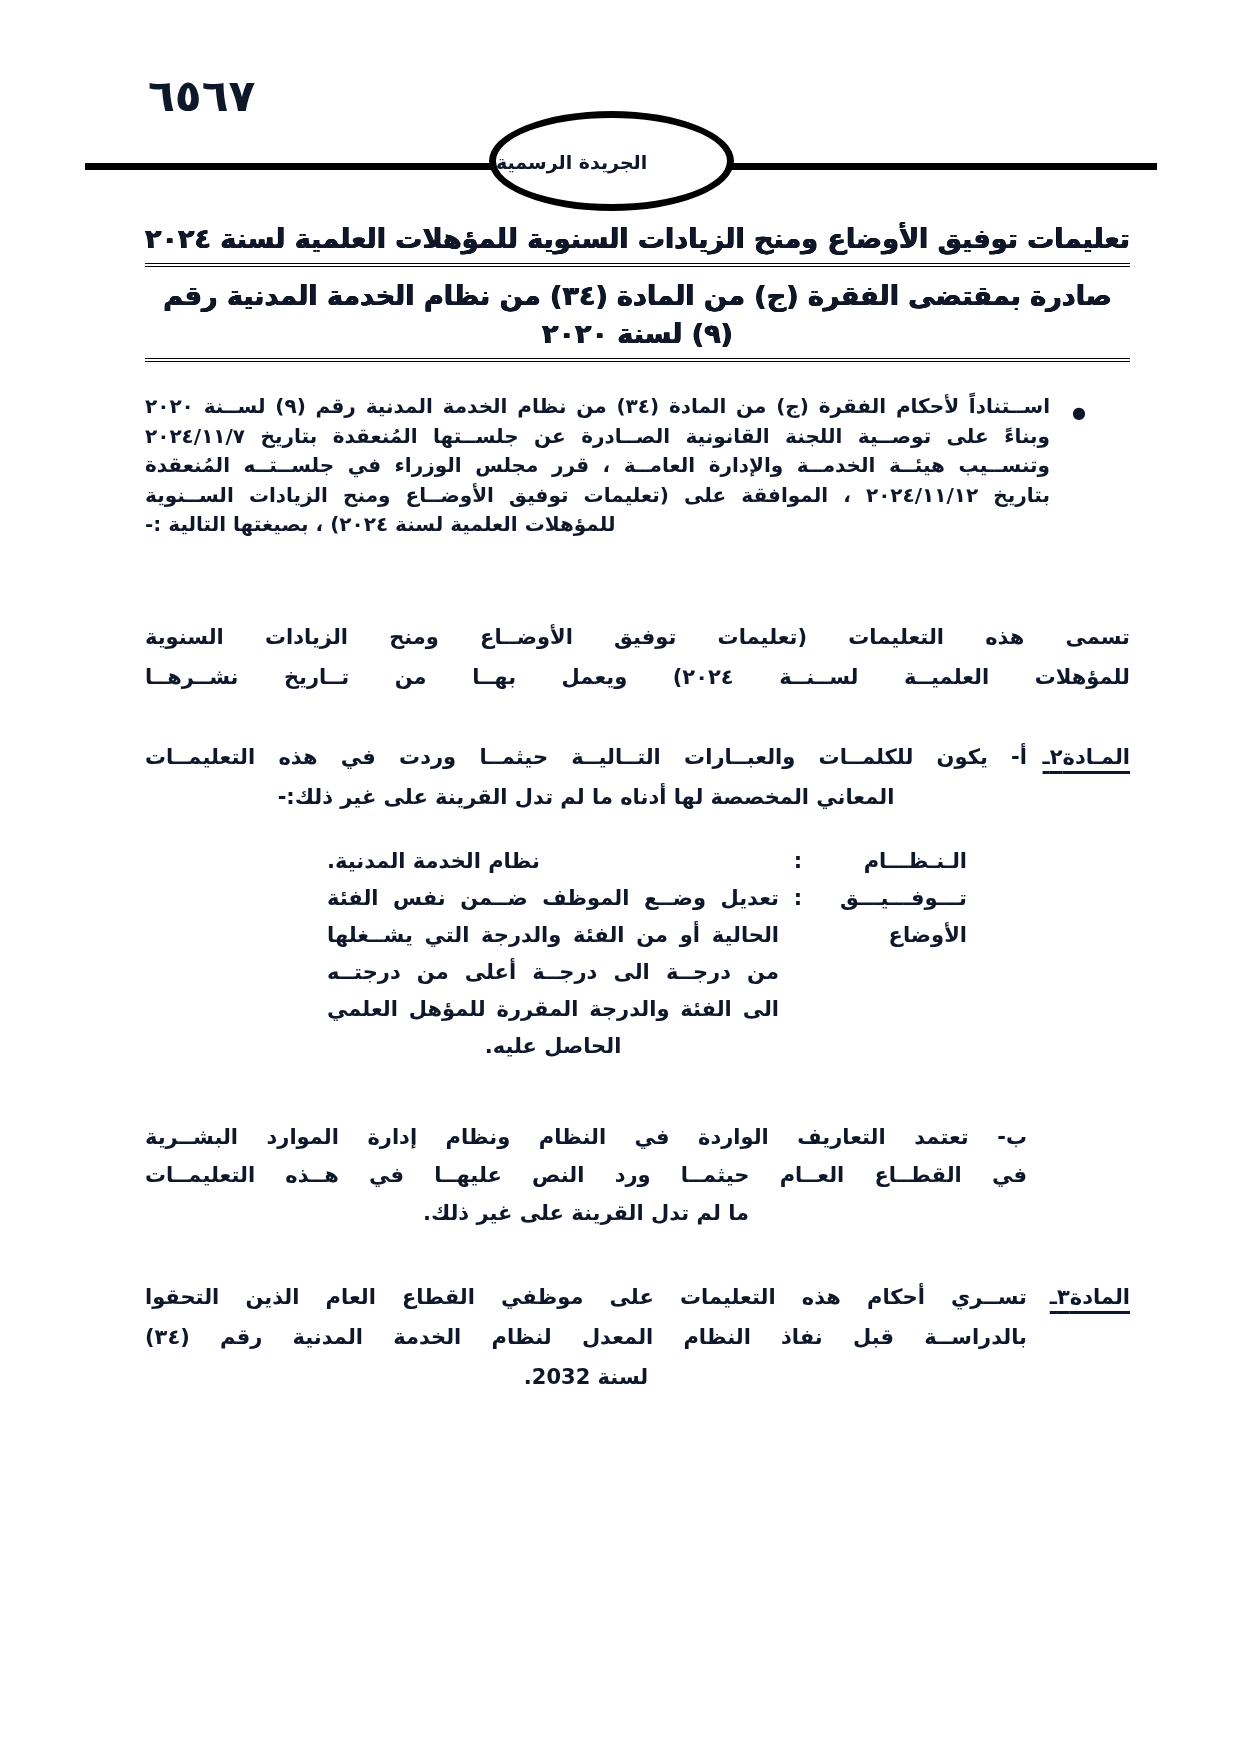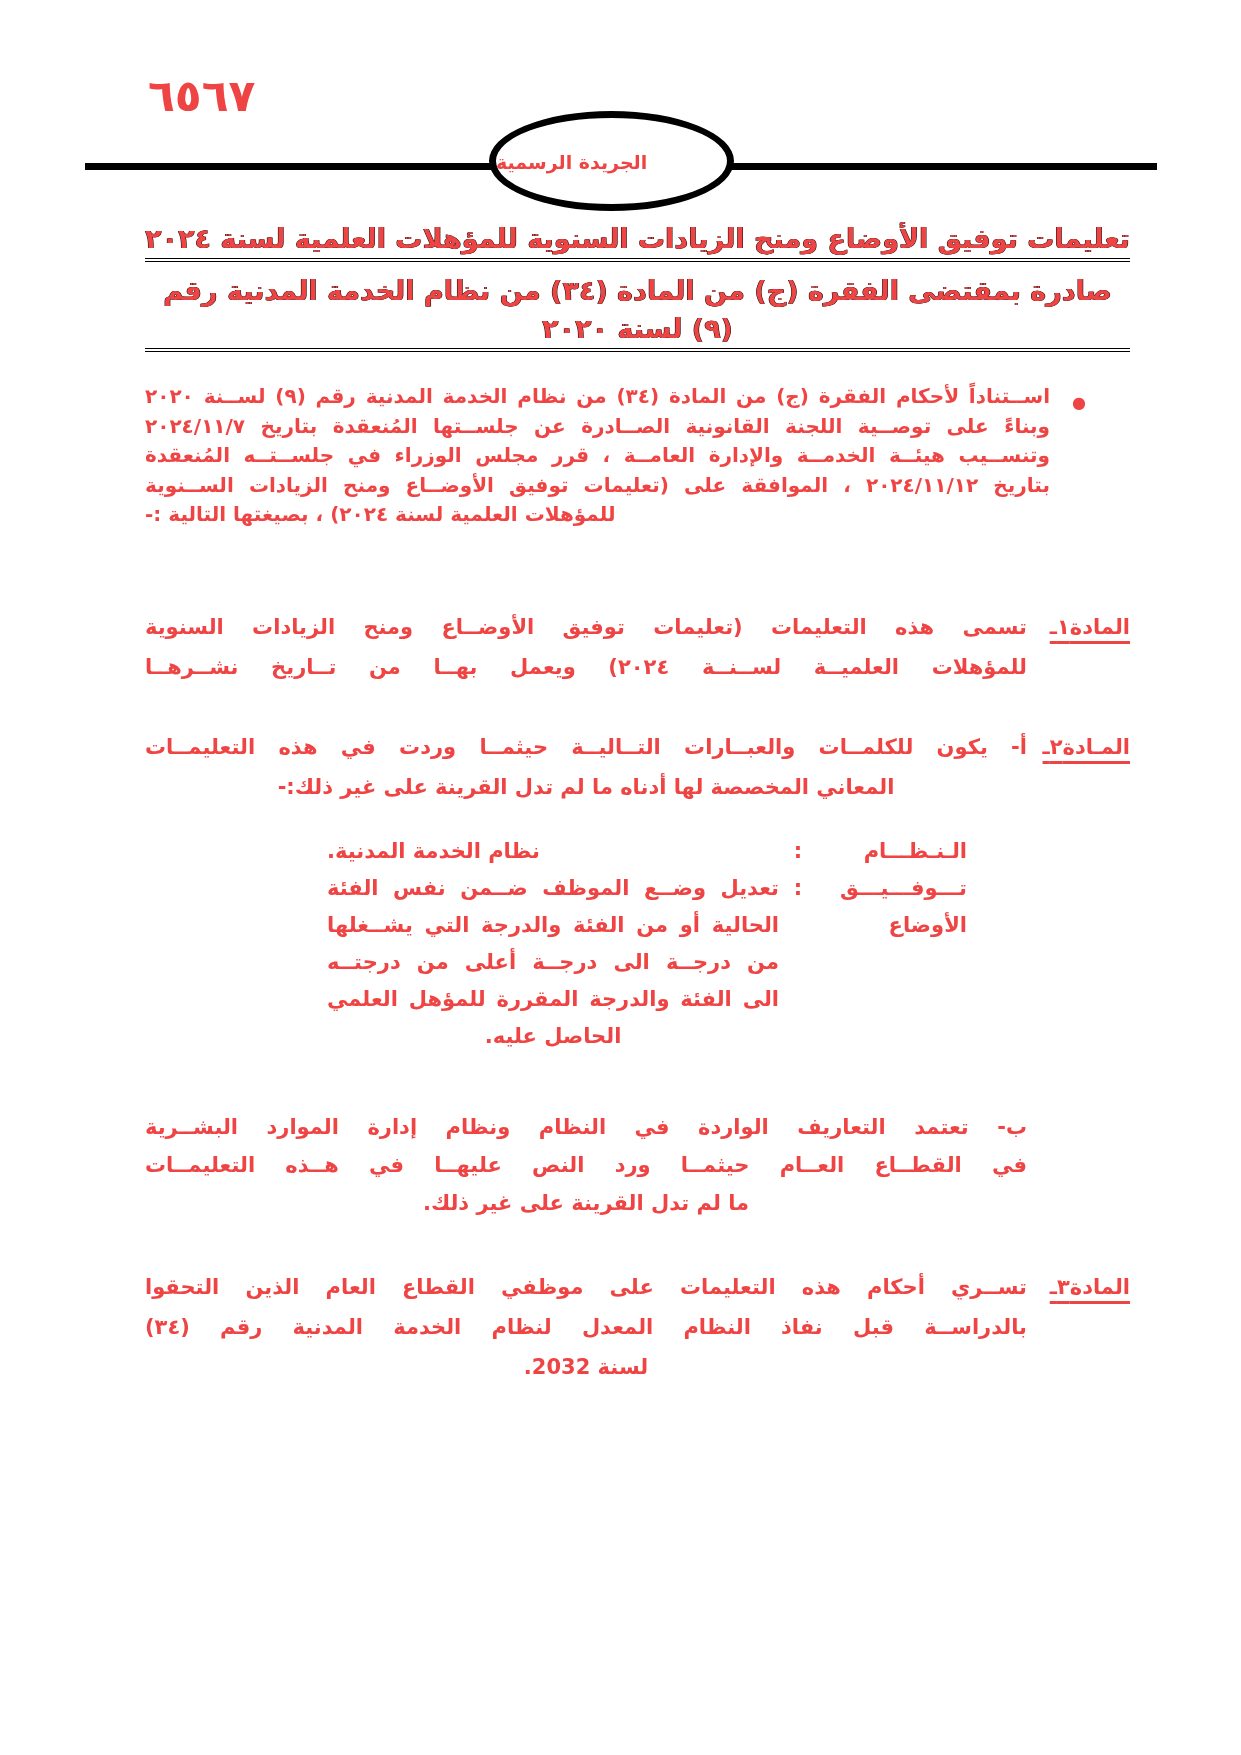--- a/index.html
+++ b/index.html
@@ -3,21 +3,21 @@
 <meta charset="utf-8">
 <style>
   html, body { margin: 0; padding: 0; background: #ffffff; }
   * { box-sizing: border-box; }
 
   .page {
     position: relative;
     width: 1241px;
     height: 1755px;
     background: #ffffff;
-    color: #ef4444;
+    color: #0f172a;
     direction: rtl;
     font-family: "DejaVu Sans", sans-serif;
     font-weight: bold;
     overflow: hidden;
   }
 
   
   .page-number {
     position: absolute;
     left: 148px;
@@ -64,20 +64,21 @@
   }
 
   
   .title-block { text-align: center; }
   .title-line { margin-bottom: 10px; }
   .title-line span {
     display: inline-block;
     font-size: 27px;
     line-height: 38px;
     font-weight: 900;
+    padding-bottom: 5px;
     border-bottom: 4px double #000;
     text-shadow: 0.5px 0 0 #000, -0.5px 0 0 #000;
   }
 
   
   .preamble {
     display: flex;
     margin-top: 30px;
     font-size: 20px;
     line-height: 29.5px;
@@ -157,23 +158,20 @@
       <div class="preamble-body">
         <div class="jline">اســتناداً لأحكام الفقرة (ج) من المادة (٣٤) من نظام الخدمة المدنية رقم (٩) لســنة ٢٠٢٠</div>
         <div class="jline">وبناءً على توصــية اللجنة القانونية الصــادرة عن جلســتها المُنعقدة بتاريخ ٢٠٢٤/١١/٧</div>
         <div class="jline">وتنســيب هيئــة الخدمــة والإدارة العامــة ، قرر مجلس الوزراء في جلســتــه المُنعقدة</div>
         <div class="jline">بتاريخ ٢٠٢٤/١١/١٢ ، الموافقة على (تعليمات توفيق الأوضــاع ومنح الزيادات الســنوية</div>
         <div class="line-right">للمؤهلات العلمية لسنة ٢٠٢٤) ، بصيغتها التالية :-</div>
       </div>
     </div>
 
     <div class="article article-1">
-      <div class="art-label">
-        <span>المادة١ـ</span>
-      </div>
       <div class="art-body">
         <div class="jline">تسمى هذه التعليمات (تعليمات توفيق الأوضــاع ومنح الزيادات السنوية</div>
         <div class="jline">للمؤهلات العلميــة لســنــة ٢٠٢٤) ويعمل بهــا من تــاريخ نشــرهــا</div>
       </div>
     </div>
 
     <div class="article article-2">
       <div class="art-label">
         <span>المـادة٢ـ</span>
       </div>

